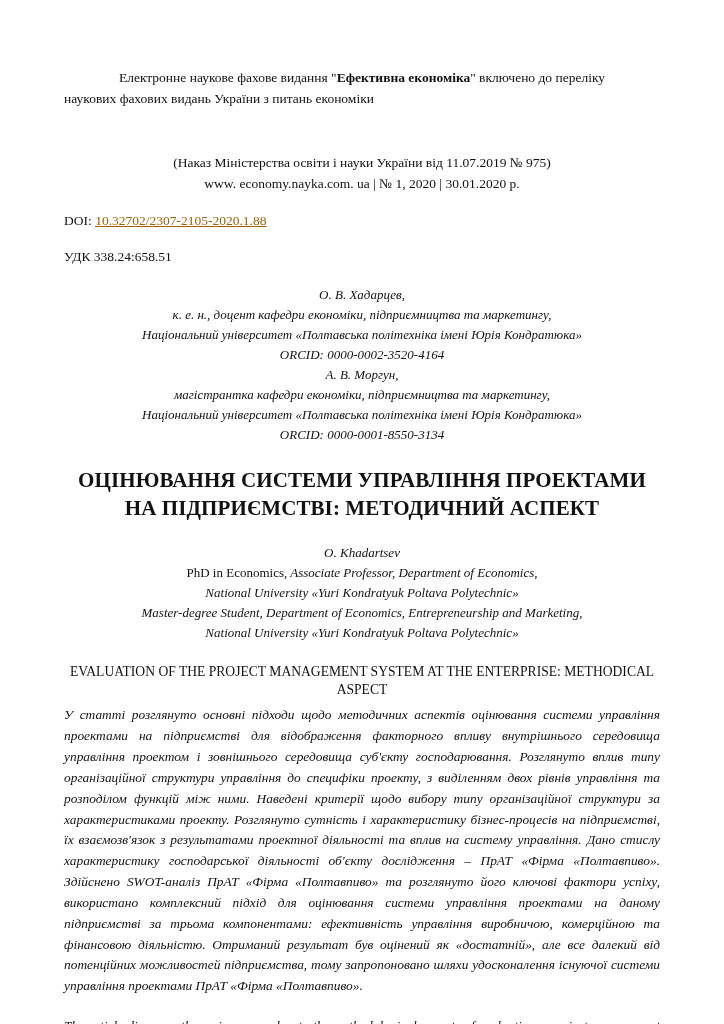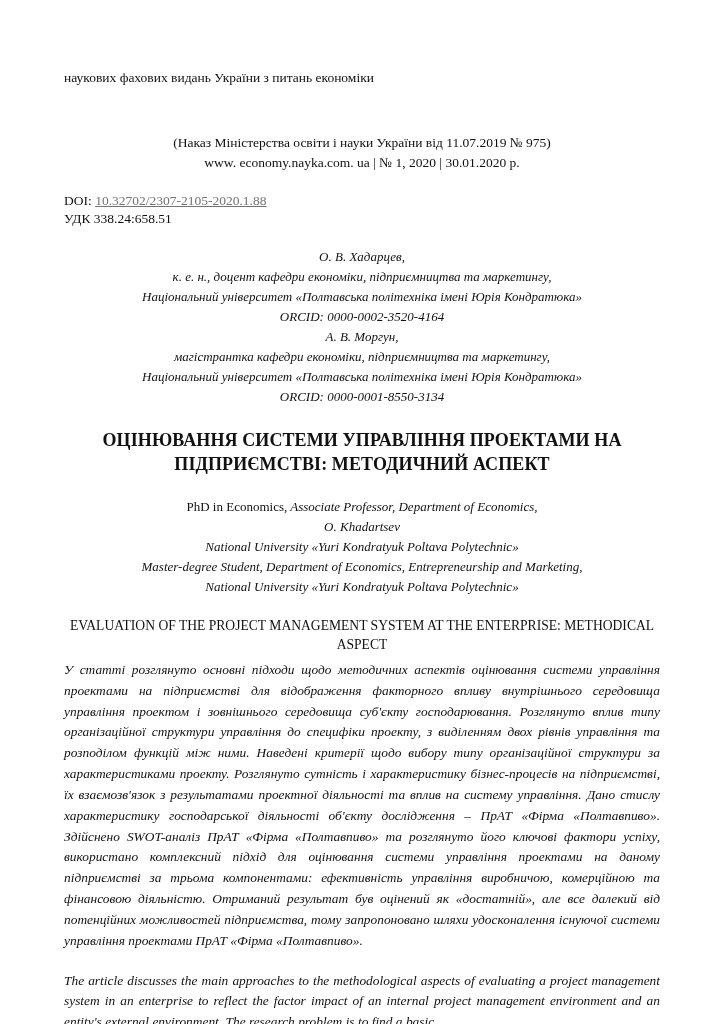--- a/index.html
+++ b/index.html
@@ -44,45 +44,46 @@
   .masthead b { font-weight: bold; }
 
   
   .doi-row {
     margin-top: 18px;
     font-size: 13.5px;
     text-align: left;
     line-height: 1.4;
   }
   .doi-link {
-    color: #737373;
+    color: #a16207;
     text-decoration: underline;
   }
   .udc-row {
+    margin-top: 17px;
     font-size: 13.5px;
     text-align: left;
     line-height: 1.4;
   }
 
   
   .authors {
     margin-top: 18px;
     text-align: center;
     font-style: italic;
     font-size: 13px;
     line-height: 1.54;
   }
   .authors .a-line { display: block; }
 
   
   .title-ua {
     margin-top: 22px;
     text-align: center;
     font-weight: bold;
-    font-size: 18px;
+    font-size: 21px;
     line-height: 1.33;
     letter-spacing: 0.1px;
   }
   .authors-en {
     margin-top: 20px;
     text-align: center;
     font-style: italic;
     font-size: 13px;
     line-height: 1.54;
   }
@@ -116,20 +117,21 @@
     font-size: 13.4px;
     line-height: 1.555;
   }
 </style>
 </head>
 <body>
 
 <div class="page">
 
   <div class="masthead">
+    <span class="mh-line l1"><span>Електронне наукове фахове видання "</span><b>Ефективна економіка</b><span>" включено до переліку</span></span>
     <span class="mh-line l2">наукових фахових видань України з питань економіки</span>
     <span class="mh-line l3">(Наказ Міністерства освіти і науки України від 11.07.2019 № 975)</span>
     <span class="mh-line l4">www. economy.nayka.com. ua | № 1, 2020 | 30.01.2020 р.</span>
   </div>
 
   <div class="doi-row">
     <span>DOI:</span>
     <span class="doi-link">10.32702/2307-2105-2020.1.88</span>
   </div>
 
@@ -142,22 +144,22 @@
     <span class="a-line">ORCID: 0000-0002-3520-4164</span>
     <span class="a-line">А. В. Моргун,</span>
     <span class="a-line">магістрантка кафедри економіки, підприємництва та маркетингу,</span>
     <span class="a-line">Національний університет «Полтавська політехніка імені Юрія Кондратюка»</span>
     <span class="a-line">ORCID: 0000-0001-8550-3134</span>
   </div>
 
   <div class="title-ua">ОЦІНЮВАННЯ СИСТЕМИ УПРАВЛІННЯ ПРОЕКТАМИ НА ПІДПРИЄМСТВІ: МЕТОДИЧНИЙ АСПЕКТ</div>
 
   <div class="authors-en">
+    <span class="a-line">O. Khadartsev</span>
     <span class="a-line"><span class="roman">PhD in Economics</span><span>, Associate Professor, Department of Economics,</span></span>
-    <span class="a-line">O. Khadartsev</span>
     <span class="a-line">National University «Yuri Kondratyuk Poltava Polytechnic»</span>
     <span class="a-line">Master-degree Student, Department of Economics, Entrepreneurship and Marketing,</span>
     <span class="a-line">National University «Yuri Kondratyuk Poltava Polytechnic»</span>
   </div>
 
   <div class="title-en">EVALUATION OF THE PROJECT MANAGEMENT SYSTEM AT THE ENTERPRISE: METHODICAL ASPECT</div>
 
   <div class="abstract">У статті розглянуто основні підходи щодо методичних аспектів оцінювання системи управління проектами на підприємстві для відображення факторного впливу внутрішнього середовища управління проектом і зовнішнього середовища суб'єкту господарювання. Розглянуто вплив типу організаційної структури управління до специфіки проекту, з виділенням двох рівнів управління та розподілом функцій між ними. Наведені критерії щодо вибору типу організаційної структури за характеристиками проекту. Розглянуто сутність і характеристику бізнес-процесів на підприємстві, їх взаємозв'язок з результатами проектної діяльності та вплив на систему управління. Дано стислу характеристику господарської діяльності об'єкту дослідження – ПрАТ «Фірма «Полтавпиво». Здійснено SWOT-аналіз ПрАТ «Фірма «Полтавпиво» та розглянуто його ключові фактори успіху, використано комплексний підхід для оцінювання системи управління проектами на даному підприємстві за трьома компонентами: ефективність управління виробничою, комерційною та фінансовою діяльністю. Отриманий результат був оцінений як «достатній», але все далекий від потенційних можливостей підприємства, тому запропоновано шляхи удосконалення існуючої системи управління проектами ПрАТ «Фірма «Полтавпиво».</div>
 
   <div class="abstract-en">The article discusses the main approaches to the methodological aspects of evaluating a project management system in an enterprise to reflect the factor impact of an internal project management environment and an entity's external environment. The research problem is to find a basic</div>

